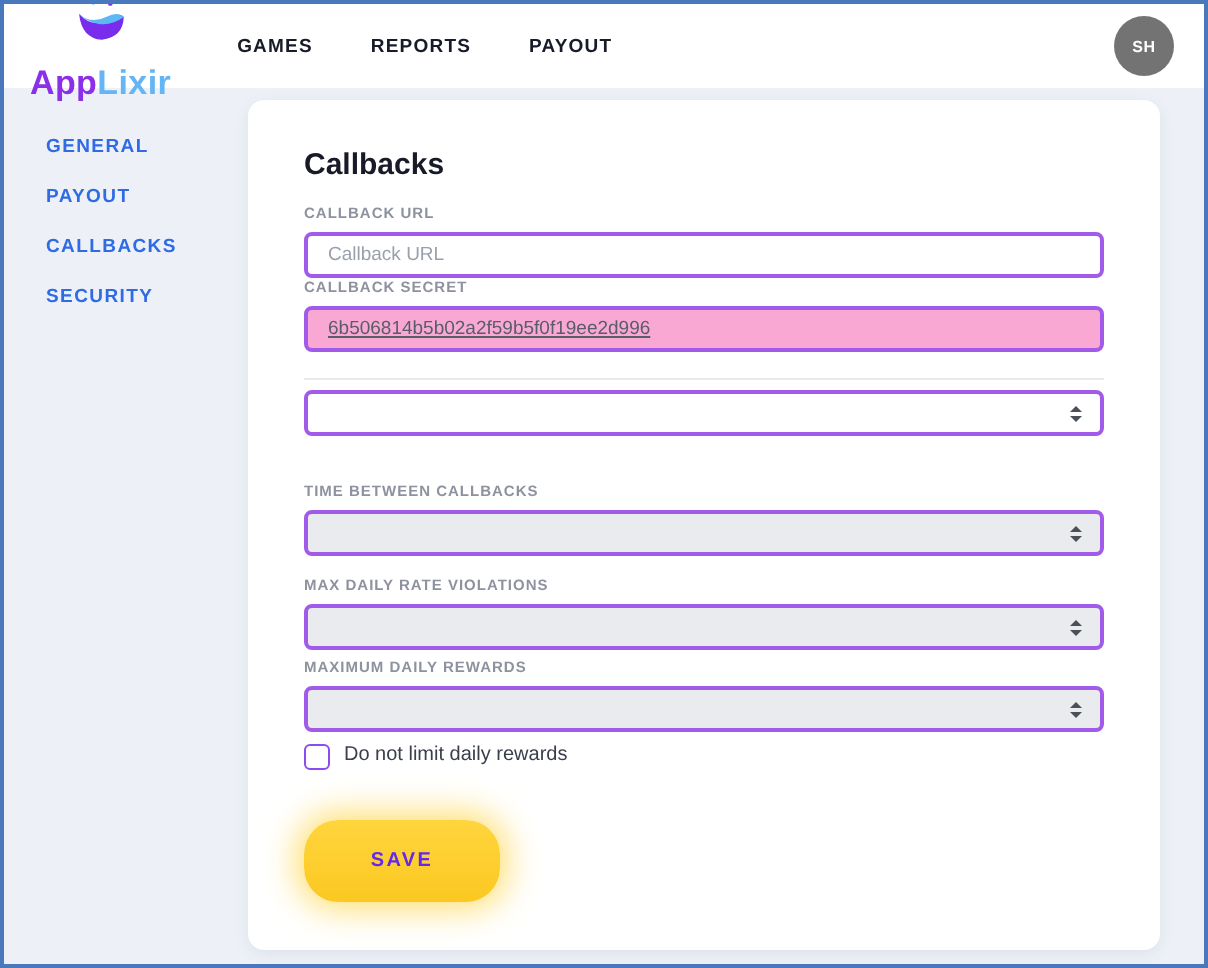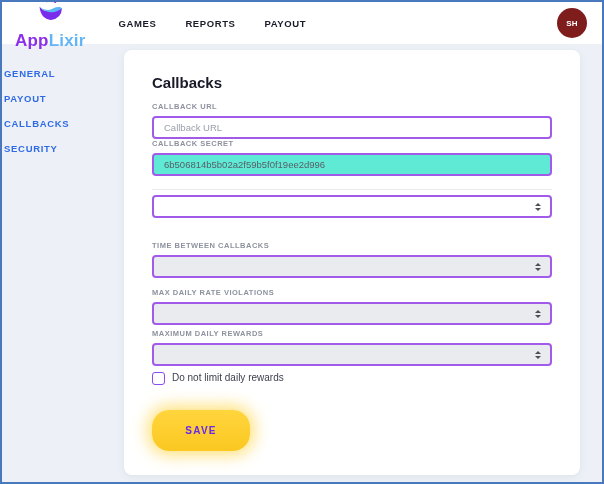--- a/index.html
+++ b/index.html
@@ -9,38 +9,38 @@
   }
   
   .header{height:42px;background:#ffffff;display:flex;align-items:center;padding-left:13px;}
   .logo{display:flex;align-items:center;gap:5px;flex-direction:column;}
   .logo-text{font-size:17px;font-weight:bold;letter-spacing:0.2px;}
   .logo-app{color:#8b2fe8;}
   .logo-lixir{color:#64b5f6;}
   .nav{margin-left:33px;display:flex;gap:29px;}
   .nav-item{font-size:9.5px;font-weight:bold;color:#181b28;letter-spacing:0.6px;cursor:pointer;}
   .avatar{margin-left:auto;margin-right:15px;width:30px;height:30px;border-radius:50%;
-    background:#7f1d1d;color:#fff;font-size:8px;font-weight:bold;display:flex;
+    background:#737373;color:#fff;font-size:8px;font-weight:bold;display:flex;
     align-items:center;justify-content:center;letter-spacing:0.3px;cursor:pointer;}
   
-  .sidebar{position:absolute;left:0;top:42px;width:122px;padding:24px 0 0 2px;box-sizing:border-box;}
+  .sidebar{position:absolute;left:0;top:42px;width:122px;padding:24px 0 0 21px;box-sizing:border-box;}
   .side-item{color:#2e6be5;font-weight:bold;font-size:9.5px;letter-spacing:0.7px;
     margin-bottom:14px;cursor:pointer;}
   
   .card{position:absolute;left:122px;top:48px;width:456px;height:425px;background:#ffffff;
     border-radius:8px;box-shadow:0 2px 8px rgba(40,60,100,0.08);padding:0 28px;box-sizing:border-box;}
   .card-title{margin-top:24px;font-size:15px;font-weight:bold;color:#181b27;}
   .field-label{font-size:7.5px;font-weight:600;color:#8d929e;letter-spacing:0.5px;text-transform:uppercase;}
   .lbl-1{margin-top:11px;} .lbl-2{margin-top:0;} .lbl-3{margin-top:10px;}
   .lbl-4{margin-top:23px;}  .lbl-5{margin-top:10px;} .lbl-6{margin-top:4px;}
   .txt-input{display:block;width:100%;box-sizing:border-box;height:23px;margin-top:5px;
     border:2px solid #a25ae8;border-radius:4px;padding:0 10px;font-size:9.5px;color:#4a4f5b;
     background:#fff;outline:none;font-family:"Liberation Sans",sans-serif;}
   .txt-input::placeholder{color:#9aa0ab;}
-  .txt-input.readonly{background:#5eead4;color:#585d68;}
+  .txt-input.readonly{background:#f9a8d4;color:#585d68;text-decoration:underline;}
   .divider{border:none;border-top:1px solid #e8eaee;margin:13px 0 0 0;}
   .select{height:23px;margin-top:5px;border:2px solid #a25ae8;border-radius:4px;background:#fff;
     display:flex;align-items:center;justify-content:flex-end;padding-right:9px;box-sizing:border-box;cursor:pointer;}
   .select.gray{background:#e9ebee;}
   .sel-arrows{display:flex;flex-direction:column;align-items:center;gap:2px;}
   .sel-arrows i{display:block;width:0;height:0;border-left:3px solid transparent;border-right:3px solid transparent;}
   .arrow-up{border-bottom:3.5px solid #4a4f58;}
   .arrow-down{border-top:3.5px solid #4a4f58;}
   
   .check-row{display:flex;margin-top:6px;}

